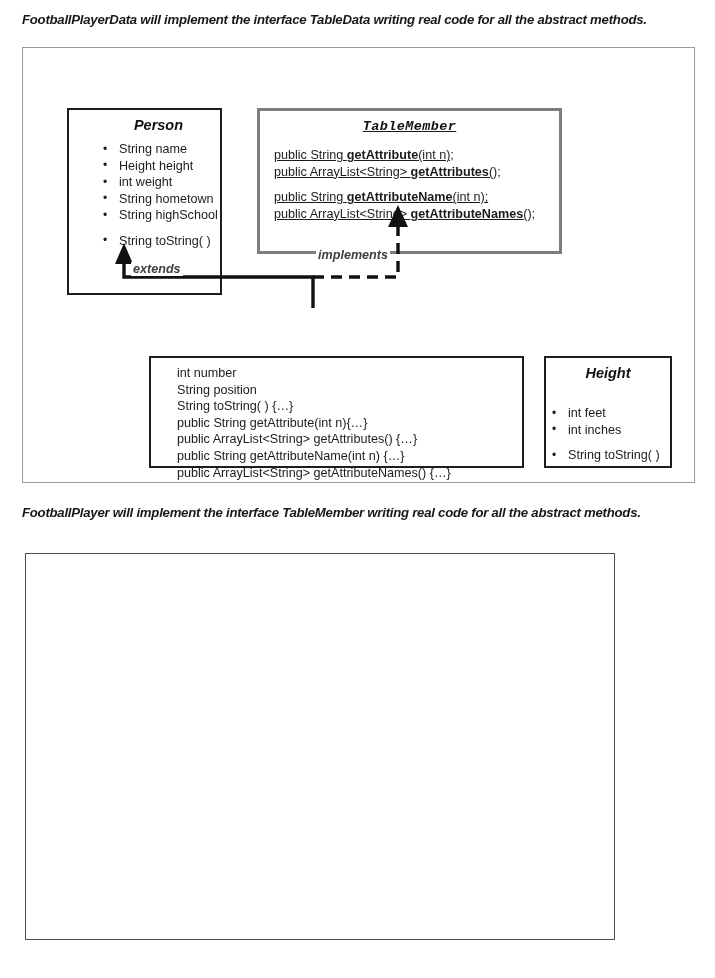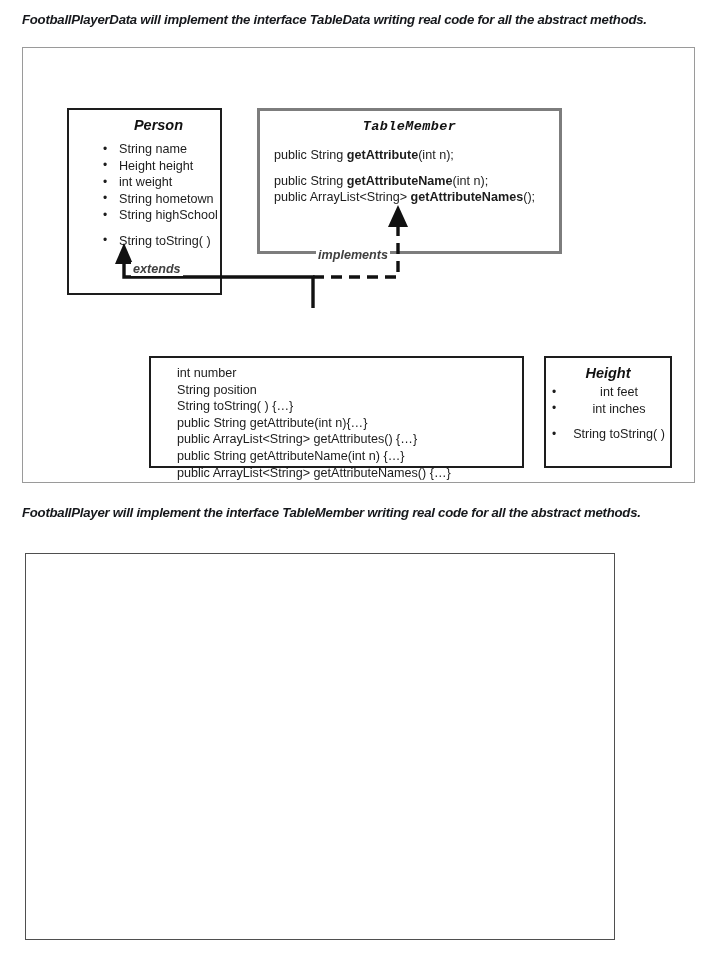--- a/index.html
+++ b/index.html
@@ -87,33 +87,34 @@
 
   
   #box-person { left: 44px; top: 60px; width: 155px; height: 187px; padding-left: 28px; }
   #box-person .uml-title { margin-top: 7px; }
   #box-person .uml-body  { margin-top: 8px; }
 
   
   #box-tablemember {
     left: 234px; top: 60px; width: 305px; height: 146px;
     border: 3px solid #7d7d7d;
+    text-decoration: underline;
   }
   #box-tablemember .uml-title { margin-top: 8px; }
   #box-tablemember .uml-body  { margin-top: 13px; margin-left: 14px; }
 
   
   #box-footballplayer { left: 126px; top: 308px; width: 375px; height: 112px; }
   #box-footballplayer .uml-title { margin-top: 6px; }
   #box-footballplayer .uml-body  { margin-top: 7px; margin-left: 26px; }
 
   
   #box-height { left: 521px; top: 308px; width: 128px; height: 112px; }
   #box-height .uml-title { margin-top: 7px; }
-  #box-height .uml-body  { margin-top: 3px; text-align: center; }
+  #box-height .uml-body  { margin-top: 24px; }
 
   
   #connectors {
     position: absolute;
     left: 0; top: 0;
     width: 715px; height: 978px;
     pointer-events: none;
   }
   .rel-label {
     position: absolute;
@@ -145,20 +146,21 @@
       <div class="row bullet">String highSchool</div>
       <div class="row gap"></div>
       <div class="row bullet">String toString( )</div>
     </div>
   </div>
 
   <div class="uml-box" id="box-tablemember">
     <div class="uml-title mono">TableMember</div>
     <div class="uml-body">
       <div class="row"><span>public String </span><span class="b">getAttribute</span><span>(int n);</span></div>
+      <div class="row"><span>public ArrayList&lt;String&gt; </span><span class="b">getAttributes</span><span>();</span></div>
       <div class="row gap"></div>
       <div class="row"><span>public String </span><span class="b">getAttributeName</span><span>(int n);</span></div>
       <div class="row"><span>public ArrayList&lt;String&gt; </span><span class="b">getAttributeNames</span><span>();</span></div>
     </div>
   </div>
 
   <div class="uml-box" id="box-footballplayer">
     <div class="uml-body">
       <div class="row">int number</div>
       <div class="row">String position</div>

